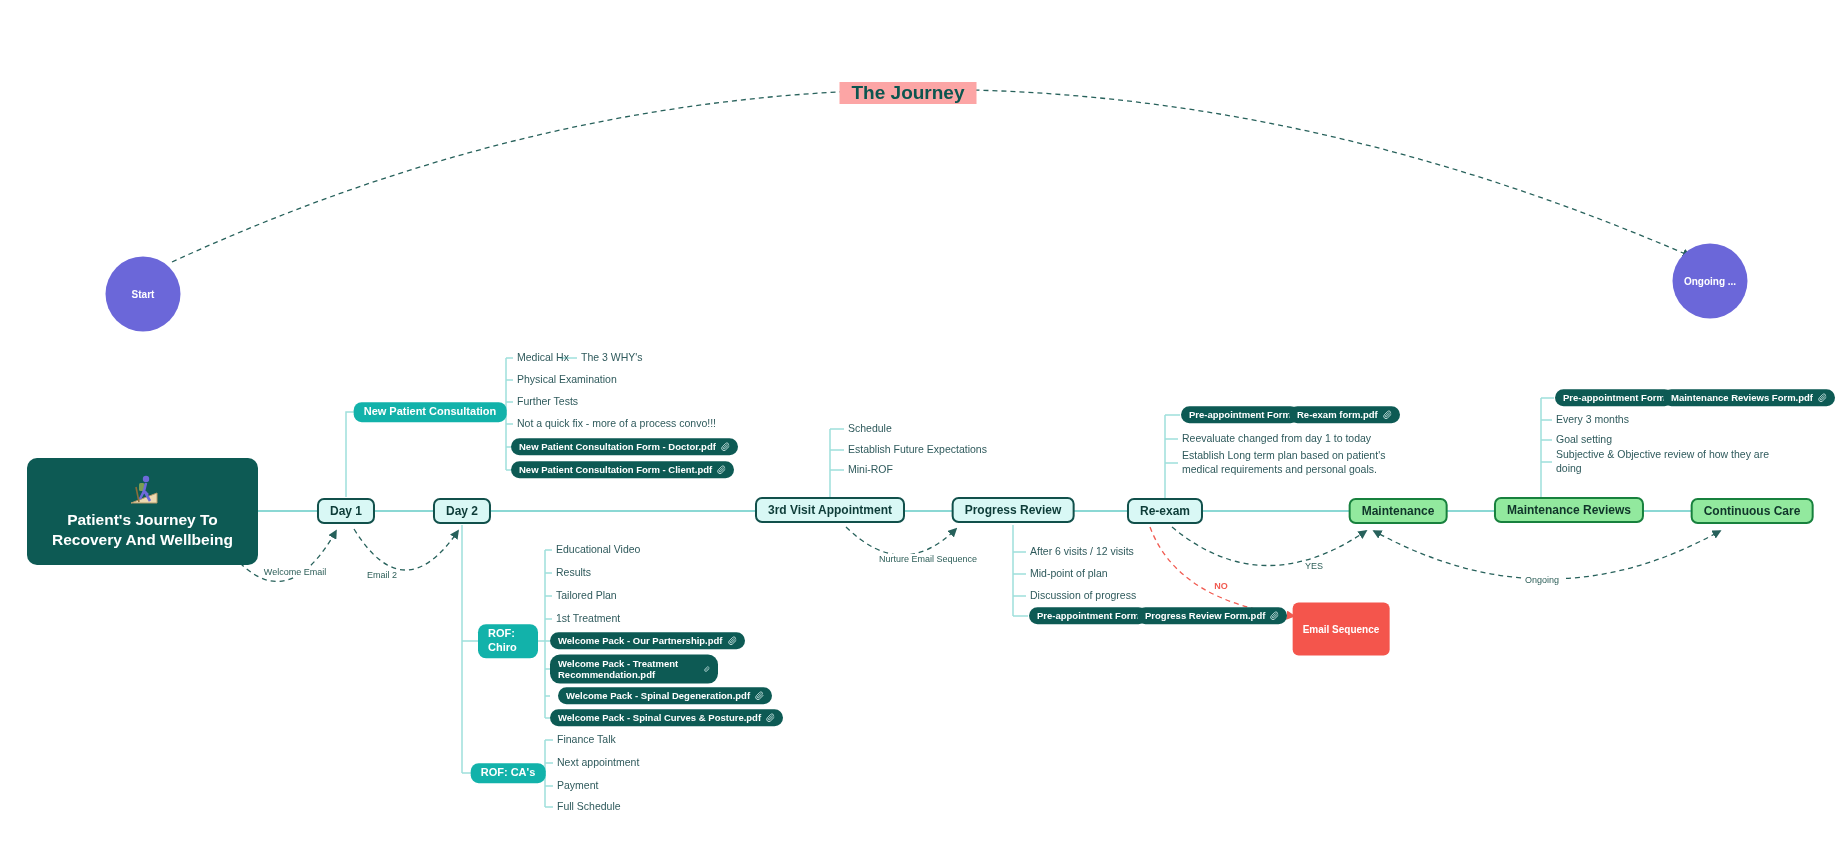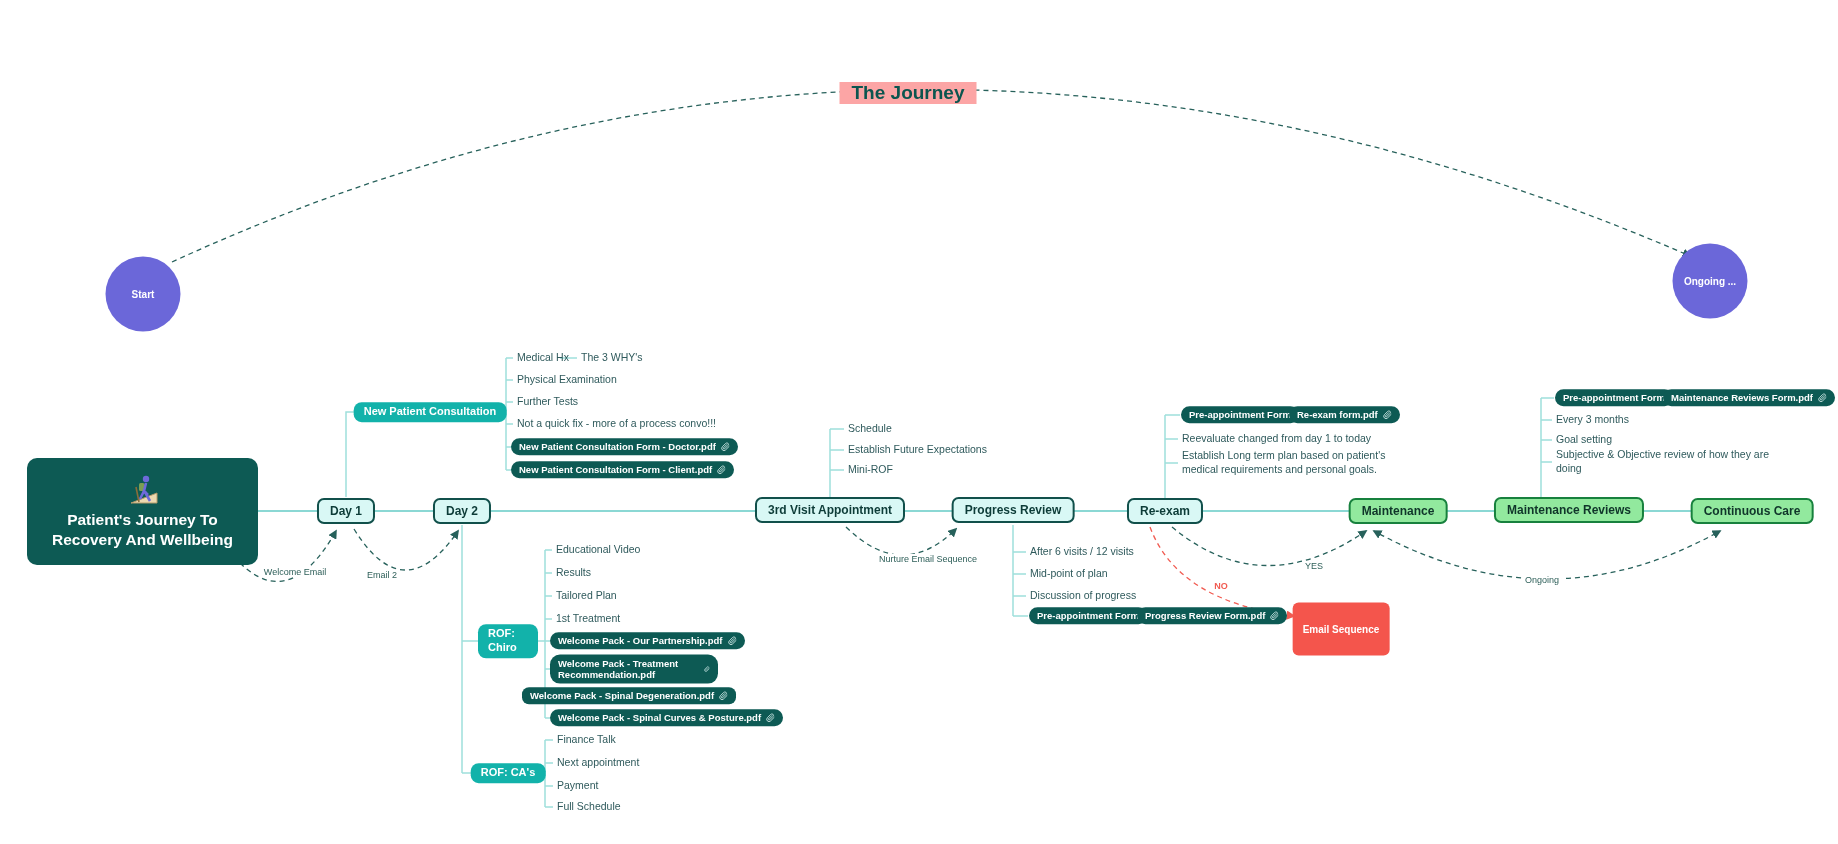--- a/index.html
+++ b/index.html
@@ -139,21 +139,21 @@
     <svg width="9" height="9" viewBox="0 0 24 24">
         <path d="M21.4 11.1l-9.2 9.2a6 6 0 0 1-8.5-8.5l9.2-9.2a4 4 0 0 1 5.7 5.7l-9.2 9.2a2 2 0 0 1-2.8-2.8l8.5-8.5" fill="none" stroke="#cfe9e6" stroke-width="2.4" stroke-linecap="round"></path>
       </svg>
   </div>
   <div class="pill wrap" style="left:550px;top:669px;">
     <span>Welcome Pack - Treatment Recommendation.pdf</span>
     <svg width="9" height="9" viewBox="0 0 24 24">
         <path d="M21.4 11.1l-9.2 9.2a6 6 0 0 1-8.5-8.5l9.2-9.2a4 4 0 0 1 5.7 5.7l-9.2 9.2a2 2 0 0 1-2.8-2.8l8.5-8.5" fill="none" stroke="#cfe9e6" stroke-width="2.4" stroke-linecap="round"></path>
       </svg>
   </div>
-  <div class="pill" style="left:522px;top:696px;border-radius:7px;">
+  <div class="pill" style="left:558px;top:696px;">
     <span>Welcome Pack - Spinal Degeneration.pdf</span>
     <svg width="9" height="9" viewBox="0 0 24 24">
         <path d="M21.4 11.1l-9.2 9.2a6 6 0 0 1-8.5-8.5l9.2-9.2a4 4 0 0 1 5.7 5.7l-9.2 9.2a2 2 0 0 1-2.8-2.8l8.5-8.5" fill="none" stroke="#cfe9e6" stroke-width="2.4" stroke-linecap="round"></path>
       </svg>
   </div>
   <div class="pill" style="left:550px;top:718px;">
     <span>Welcome Pack - Spinal Curves &amp; Posture.pdf</span>
     <svg width="9" height="9" viewBox="0 0 24 24">
         <path d="M21.4 11.1l-9.2 9.2a6 6 0 0 1-8.5-8.5l9.2-9.2a4 4 0 0 1 5.7 5.7l-9.2 9.2a2 2 0 0 1-2.8-2.8l8.5-8.5" fill="none" stroke="#cfe9e6" stroke-width="2.4" stroke-linecap="round"></path>
       </svg>

